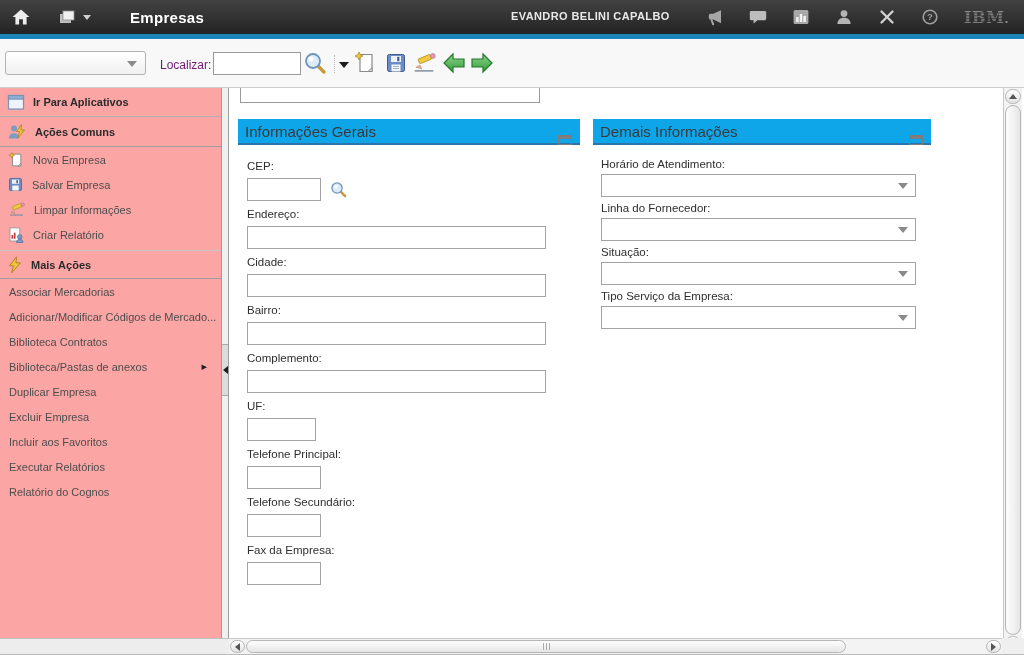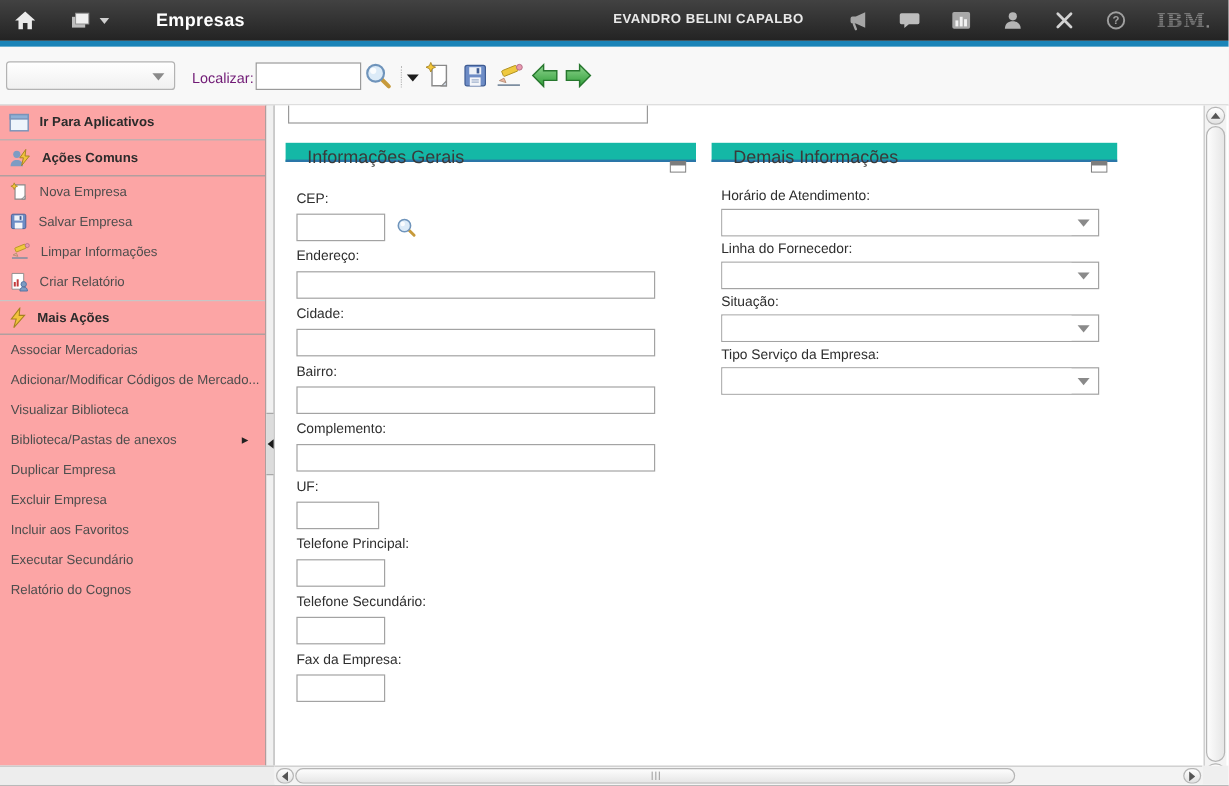--- a/index.html
+++ b/index.html
@@ -46,22 +46,22 @@
   
   .splitter { position:absolute; left:222px; top:88px; width:7px; bottom:16px; background:#f0f0f0; border-right:1px solid #9c9c9c; }
   .split-handle { position:absolute; left:0; top:256px; width:6px; height:52px; background:#dcdcdc; border-top:1px solid #a8a8a8; border-bottom:1px solid #a8a8a8; cursor:pointer; display:flex; align-items:center; justify-content:center; }
   .split-tri { width:0; height:0; border-top:4px solid transparent; border-bottom:4px solid transparent; border-right:5px solid #1c1c1c; }
 
   
   .main-area { position:absolute; left:229px; top:88px; right:0; bottom:0; background:#fff; }
   .main-content { position:absolute; left:0; top:0; right:21px; bottom:16px; background:#fff; overflow:hidden; }
   .cutoff-input { position:absolute; left:11px; top:-10px; width:300px; height:25px; border:1px solid #9a9a9a; background:#fff; }
 
-  .section-head { position:absolute; height:16px; background:#14b8a6; border-bottom:2px solid #2a76a8; color:#3a3a3a;
-                  font-size:15px; line-height:25px; padding-left:18px; }
+  .section-head { position:absolute; height:26px; background:#0ea5e9; border-bottom:2px solid #2a76a8; color:#3a3a3a;
+                  font-size:15px; line-height:25px; padding-left:7px; }
   .head-left { left:9px; top:31px; width:342px; }
   .head-right { left:364px; top:31px; width:338px; }
   .min-icon { position:absolute; right:8px; top:8px; cursor:pointer; }
 
   .fields-left { position:absolute; left:18px; top:72px; width:302px; }
   .fields-right { position:absolute; left:372px; top:70px; width:316px; }
   .fld { margin-bottom:7px; }
   .fld label { display:block; font-size:11.5px; color:#2e2e2e; margin-bottom:6px; }
   .fld input { height:23px; border:1px solid #a3a3a3; background:#fff; font-size:12px; padding:0 4px; font-family:"Liberation Sans",sans-serif; }
   .in-wide { width:299px; }
@@ -295,37 +295,37 @@
       <span>Mais Ações</span>
     </div>
 
     <div class="side-row row-plain">
         <span>Associar Mercadorias</span>
       </div>
     <div class="side-row row-plain">
         <span>Adicionar/Modificar Códigos de Mercado...</span>
       </div>
     <div class="side-row row-plain">
-        <span>Visualizar Biblioteca</span>
+        <span>Biblioteca Contratos</span>
       </div>
     <div class="side-row row-plain">
       <span>Biblioteca/Pastas de anexos</span>
       <span class="submenu-arrow">▸</span>
     </div>
     <div class="side-row row-plain">
         <span>Duplicar Empresa</span>
       </div>
     <div class="side-row row-plain">
         <span>Excluir Empresa</span>
       </div>
     <div class="side-row row-plain">
         <span>Incluir aos Favoritos</span>
       </div>
     <div class="side-row row-plain">
-        <span>Executar Secundário</span>
+        <span>Executar Relatórios</span>
       </div>
     <div class="side-row row-plain">
         <span>Relatório do Cognos</span>
       </div>
   </div>
 
   <div class="splitter">
     <div class="split-handle">
       <span class="split-tri"></span>
     </div>

